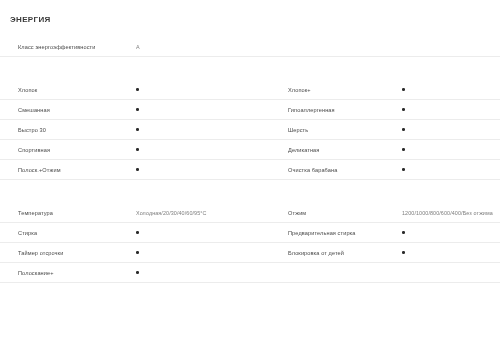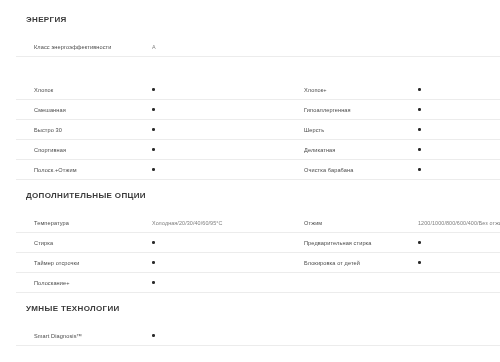--- a/index.html
+++ b/index.html
@@ -15,21 +15,20 @@
     overflow: hidden;
     position: relative;
   }
   .spec-sheet {
     width: 500px;
     position: relative;
   }
   .section {
     width: 428px;
     position: relative;
-    margin-left: 16px;
   }
   .section-header {
     font-size: 8px;
     font-weight: 700;
     color: #3a3a3a;
     letter-spacing: 0.35px;
     text-transform: uppercase;
     padding: 0 0 0 10px;
     line-height: 10px;
   }
@@ -156,21 +155,20 @@
             </div>
             <div class="cell cell-right">
               <span class="cell-label">Очистка барабана</span>
               <span class="dot"></span>
             </div>
           </div>
         </div>
       </div>
       <div class="section">
         <div class="section-gap-top"></div>
-        <div class="section-header">ДОПОЛНИТЕЛЬНЫЕ ОПЦИИ</div>
         <div class="section-gap-bottom"></div>
         <div class="rows">
           <div class="spec-row">
             <div class="cell cell-left">
               <span class="cell-label">Температура</span>
               <span class="cell-value">Холодная/20/30/40/60/95°C</span>
             </div>
             <div class="cell cell-right">
               <span class="cell-label">Отжим</span>
               <span class="cell-value">1200/1000/800/600/400/Без отжима</span>
@@ -192,34 +190,20 @@
               <span class="dot"></span>
             </div>
             <div class="cell cell-right">
               <span class="cell-label">Блокировка от детей</span>
               <span class="dot"></span>
             </div>
           </div>
           <div class="spec-row">
             <div class="cell cell-left">
               <span class="cell-label">Полоскание+</span>
-              <span class="dot"></span>
-            </div>
-            <div class="cell cell-empty"></div>
-          </div>
-        </div>
-      </div>
-      <div class="section">
-        <div class="section-gap-top"></div>
-        <div class="section-header">УМНЫЕ ТЕХНОЛОГИИ</div>
-        <div class="section-gap-bottom"></div>
-        <div class="rows">
-          <div class="spec-row">
-            <div class="cell cell-left">
-              <span class="cell-label">Smart Diagnosis™</span>
               <span class="dot"></span>
             </div>
             <div class="cell cell-empty"></div>
           </div>
         </div>
       </div>
     </div>
 </div>
 
 </body></html>

